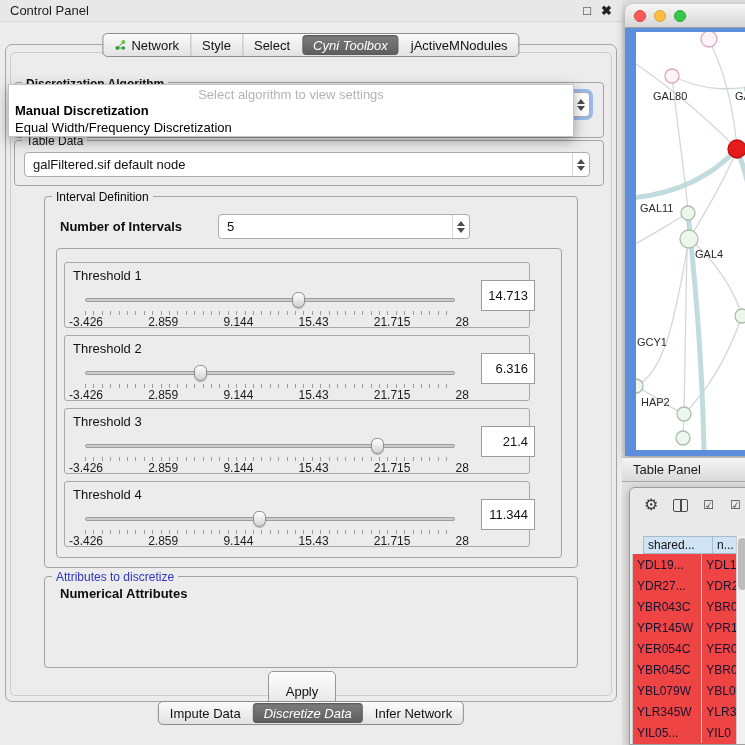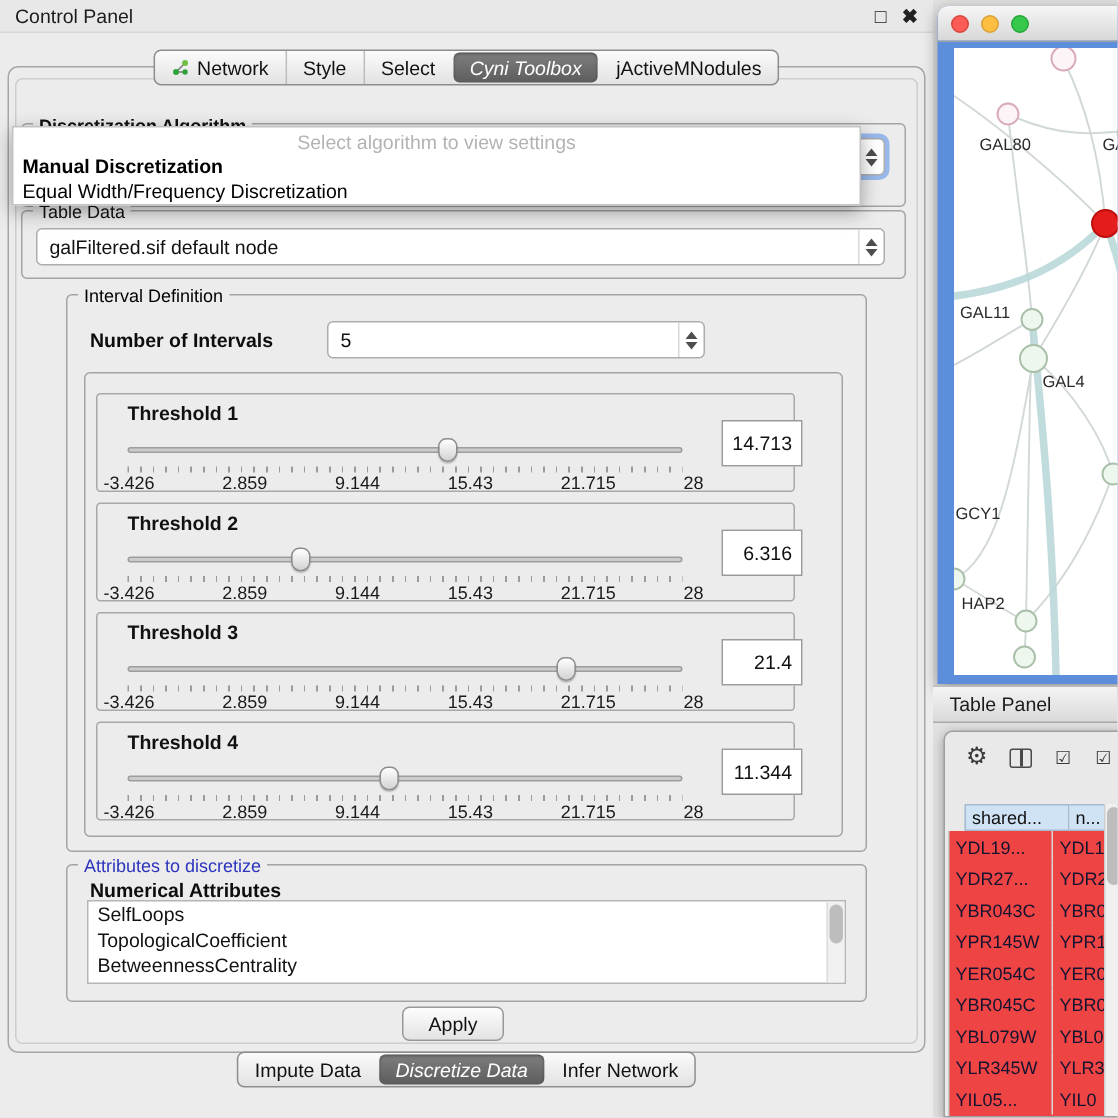--- a/index.html
+++ b/index.html
@@ -37,35 +37,35 @@
   .bold-label { position:absolute; font-size:13px; font-weight:bold; color:#0d0d0d; white-space:nowrap; }
 
   
   #algo-popup { position:absolute; left:8px; top:84px; width:566px; background:#fff; border:1px solid #c3c3c3; box-shadow:0 4px 12px rgba(0,0,0,.35); z-index:60; font-size:13px; }
   .popup-placeholder { text-align:center; color:#b3b3b3; padding:2px 0; height:17px; }
   .popup-option { padding:0 6px; height:17px; line-height:17px; color:#000; }
   .popup-option.first { font-weight:bold; }
 
   
   .th-box { position:absolute; left:64px; width:466px; height:66px; border:1px solid #a8a8a8; border-radius:3px; background:#ececec; }
-  .th-label { position:absolute; left:20px; top:5px; font-size:13px; font-weight:bold; }
+  .th-label { position:absolute; left:8px; top:5px; font-size:13px; font-weight:normal; }
   .slider { position:absolute; left:20px; top:28px; width:370px; height:18px; }
   .slider .track { position:absolute; left:0; right:0; top:7px; height:4px; background:#cccccc; border:1px solid #9d9d9d; border-radius:2px; }
   .slider .thumb { position:absolute; top:1px; width:13px; height:16px; margin-left:-6px; background:linear-gradient(#ffffff,#d2d2d2); border:1px solid #8c8c8c; border-radius:6px 6px 7px 7px; box-shadow:0 1px 1px rgba(0,0,0,.25); }
   .ticks { position:absolute; left:20px; top:48px; width:370px; height:4px; background:repeating-linear-gradient(90deg,#9b9b9b 0 1px,transparent 1px 8.4px); }
   .scale { position:absolute; left:4px; top:52px; width:400px; display:flex; justify-content:space-between; font-size:12px; color:#1a1a1a; }
   .value-field { position:absolute; left:404px; top:17px; width:54px; height:31px; background:#fff; border:1px solid #9b9b9b; font-size:13px; display:flex; align-items:center; justify-content:flex-end; padding-right:6px;margin-left:12px; }
 
   
   #attr-list { position:absolute; left:58px; top:600px; width:506px; height:56px; background:#fff; border:1px solid #b5b5b5; overflow:hidden; }
   .list-item { font-size:13px; height:17px; line-height:17px; padding-left:6px; white-space:nowrap; }
   .list-scrollbar { position:absolute; right:0; top:0; width:12px; height:54px; background:#f1f1f1; border-left:1px solid #dcdcdc; }
   .list-scroll-thumb { position:absolute; left:1px; top:2px; width:9px; height:26px; background:#bdbdbd; border-radius:5px; }
 
-  .apply-btn { position:absolute; left:268px; top:671px; width:68px; height:23px; border:1px solid #989898; border-radius:5px; background:linear-gradient(#fdfdfd,#e3e3e3); font-size:13px; display:flex; align-items:center; justify-content:center; cursor:default; }
+  .apply-btn { position:absolute; left:268px; top:671px; width:68px; height:40px; border:1px solid #989898; border-radius:5px; background:linear-gradient(#fdfdfd,#e3e3e3); font-size:13px; display:flex; align-items:center; justify-content:center; cursor:default; }
 
   .net-icon-svg { display:block; }
 
   
   #network-window { position:absolute; left:625px; top:4px; width:134px; height:452px; background:#5d8edc; border-radius:7px 7px 0 0; box-shadow:0 3px 10px rgba(0,0,0,.35); }
   .nw-titlebar { position:absolute; left:0; top:0; right:0; height:24px; border-radius:7px 7px 0 0; background:linear-gradient(#f6f6f6,#d7d7d7); border-bottom:1px solid #a2a2a2; display:flex; align-items:center; gap:8px; padding-left:9px; }
   .light { width:12px; height:12px; border-radius:50%; }
   .light.red { background:#fc5b57; border:1px solid #d8453e; }
   .light.yellow { background:#fdbe41; border:1px solid #d8a137; }
   .light.green { background:#35c84b; border:1px solid #27a83c; }
@@ -228,28 +228,20 @@
       <span>15.43</span>
       <span>21.715</span>
       <span>28</span>
     </div>
     <div class="value-field">11.344</div>
   </div>
 
   <div class="group" style="left:44px; top:576px; width:534px; height:92px;"></div>
   <span class="group-title t-blue" style="left:52px; top:570px;">Attributes to discretize</span>
   <span class="bold-label" style="left:60px; top:586px;">Numerical Attributes</span>
-  <div id="attr-list">
-    <div class="list-item">SelfLoops</div>
-    <div class="list-item">TopologicalCoefficient</div>
-    <div class="list-item">BetweennessCentrality</div>
-    <div class="list-scrollbar">
-        <div class="list-scroll-thumb"></div>
-      </div>
-  </div>
 
   <div class="apply-btn">Apply</div>
 
   <div class="tabstrip" id="bottom-tabs">
     <div class="tab">
         <span>Impute Data</span>
       </div>
     <div class="tab selected">
         <span>Discretize Data</span>
       </div>

